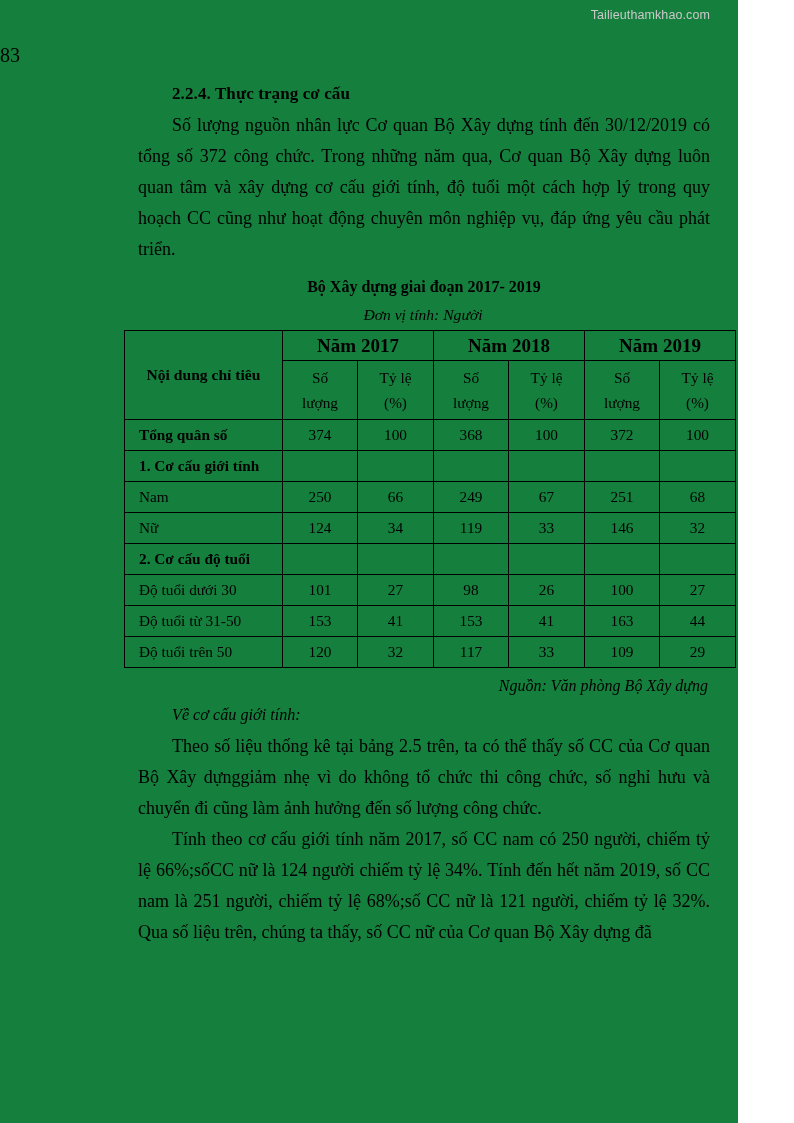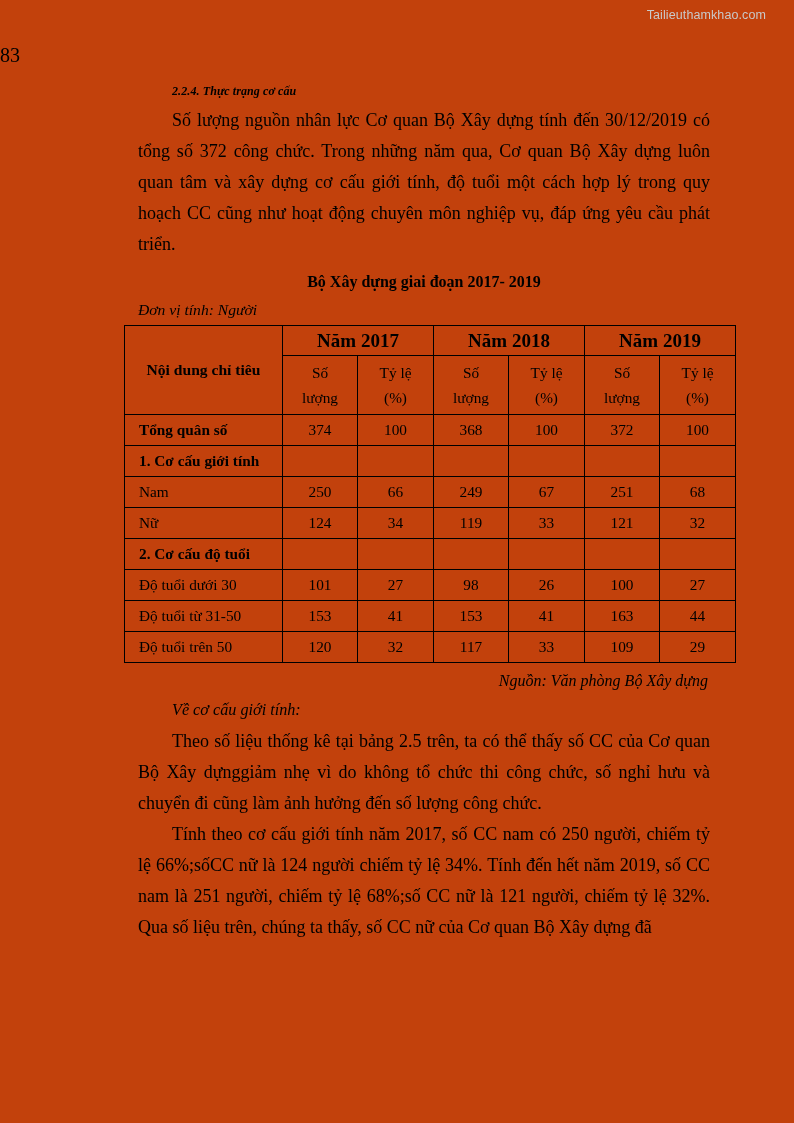--- a/index.html
+++ b/index.html
@@ -2,23 +2,23 @@
 <html><head>
 <meta charset="utf-8">
 <style>
   html, body {
     margin: 0;
     padding: 0;
     background: #ffffff;
   }
   .page {
     position: relative;
-    width: 794px;
+    width: 738px;
     height: 1123px;
-    background: #c2410c;
+    background: #15803d;
     font-family: "Liberation Serif", "DejaVu Serif", serif;
     color: #000000;
     overflow: hidden;
     box-sizing: border-box;
   }
   .watermark {
     position: absolute;
     top: 8px;
     right: 28px;
     font-family: "Liberation Sans", sans-serif;
@@ -36,42 +36,41 @@
     font-size: 20px;
   }
   .content {
     position: absolute;
     left: 138px;
     top: 84px;
     width: 572px;
   }
   .section-heading {
     font-weight: bold;
-    font-style: italic;
-    font-size: 12px;
+    font-size: 17px;
     margin: 0 0 6px 34px;
     letter-spacing: 0.1px;
   }
   p.body {
     margin: 0;
     font-size: 18px;
     line-height: 31px;
     text-align: justify;
     text-indent: 34px;
     text-justify: inter-word;
   }
   .table-title {
     text-align: center;
     font-weight: bold;
     font-size: 16px;
     line-height: 30px;
     margin: 7px 0 0 0;
   }
   .unit-line {
-    text-align: left;
+    text-align: center;
     font-style: italic;
     font-size: 15.6px;
     margin: 4px 0 6px 0;
     padding-right: 2px;
   }
   table.stat {
     border-collapse: collapse;
     width: 584px;
     margin: 0 0 0 -14px;
     table-layout: fixed;
@@ -221,21 +220,21 @@
           <td class="num">67</td>
           <td class="num">251</td>
           <td class="num">68</td>
         </tr>
         <tr>
           <td class="label">Nữ</td>
           <td class="num">124</td>
           <td class="num">34</td>
           <td class="num">119</td>
           <td class="num">33</td>
-          <td class="num">121</td>
+          <td class="num">146</td>
           <td class="num">32</td>
         </tr>
         <tr>
           <td class="label bold">2. Cơ cấu độ tuổi</td>
           <td class="num"></td>
           <td class="num"></td>
           <td class="num"></td>
           <td class="num"></td>
           <td class="num"></td>
           <td class="num"></td>

